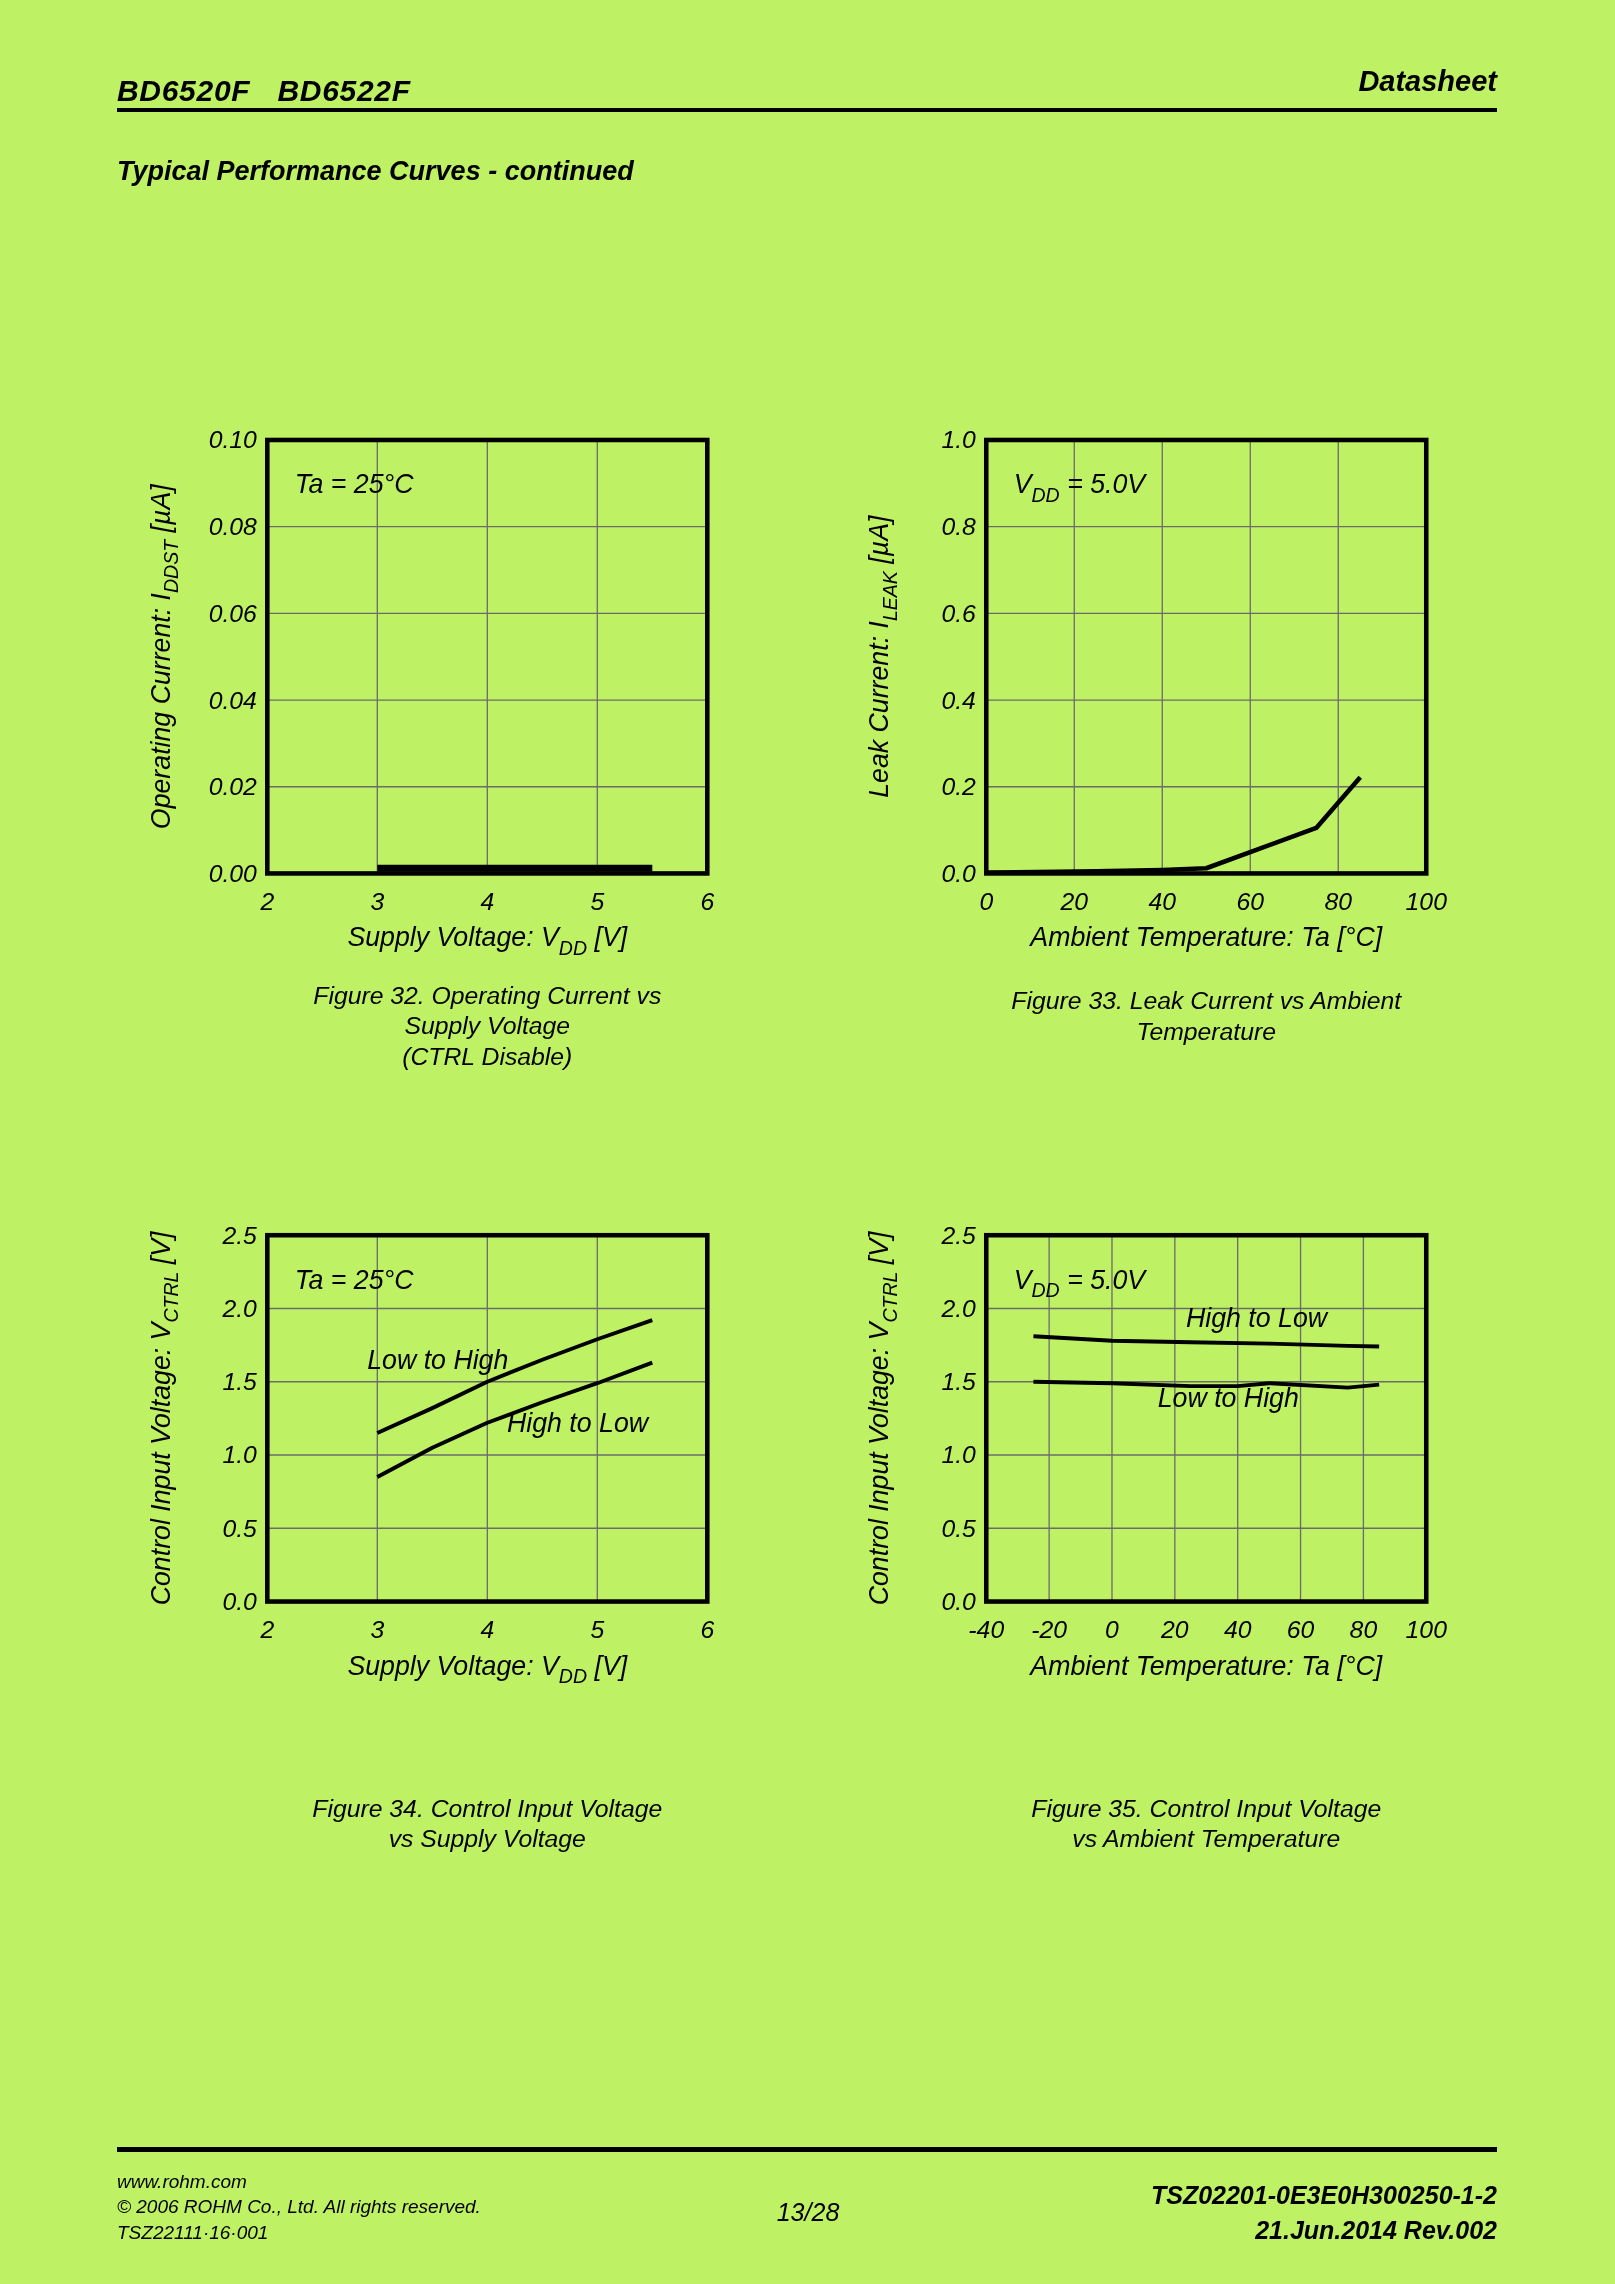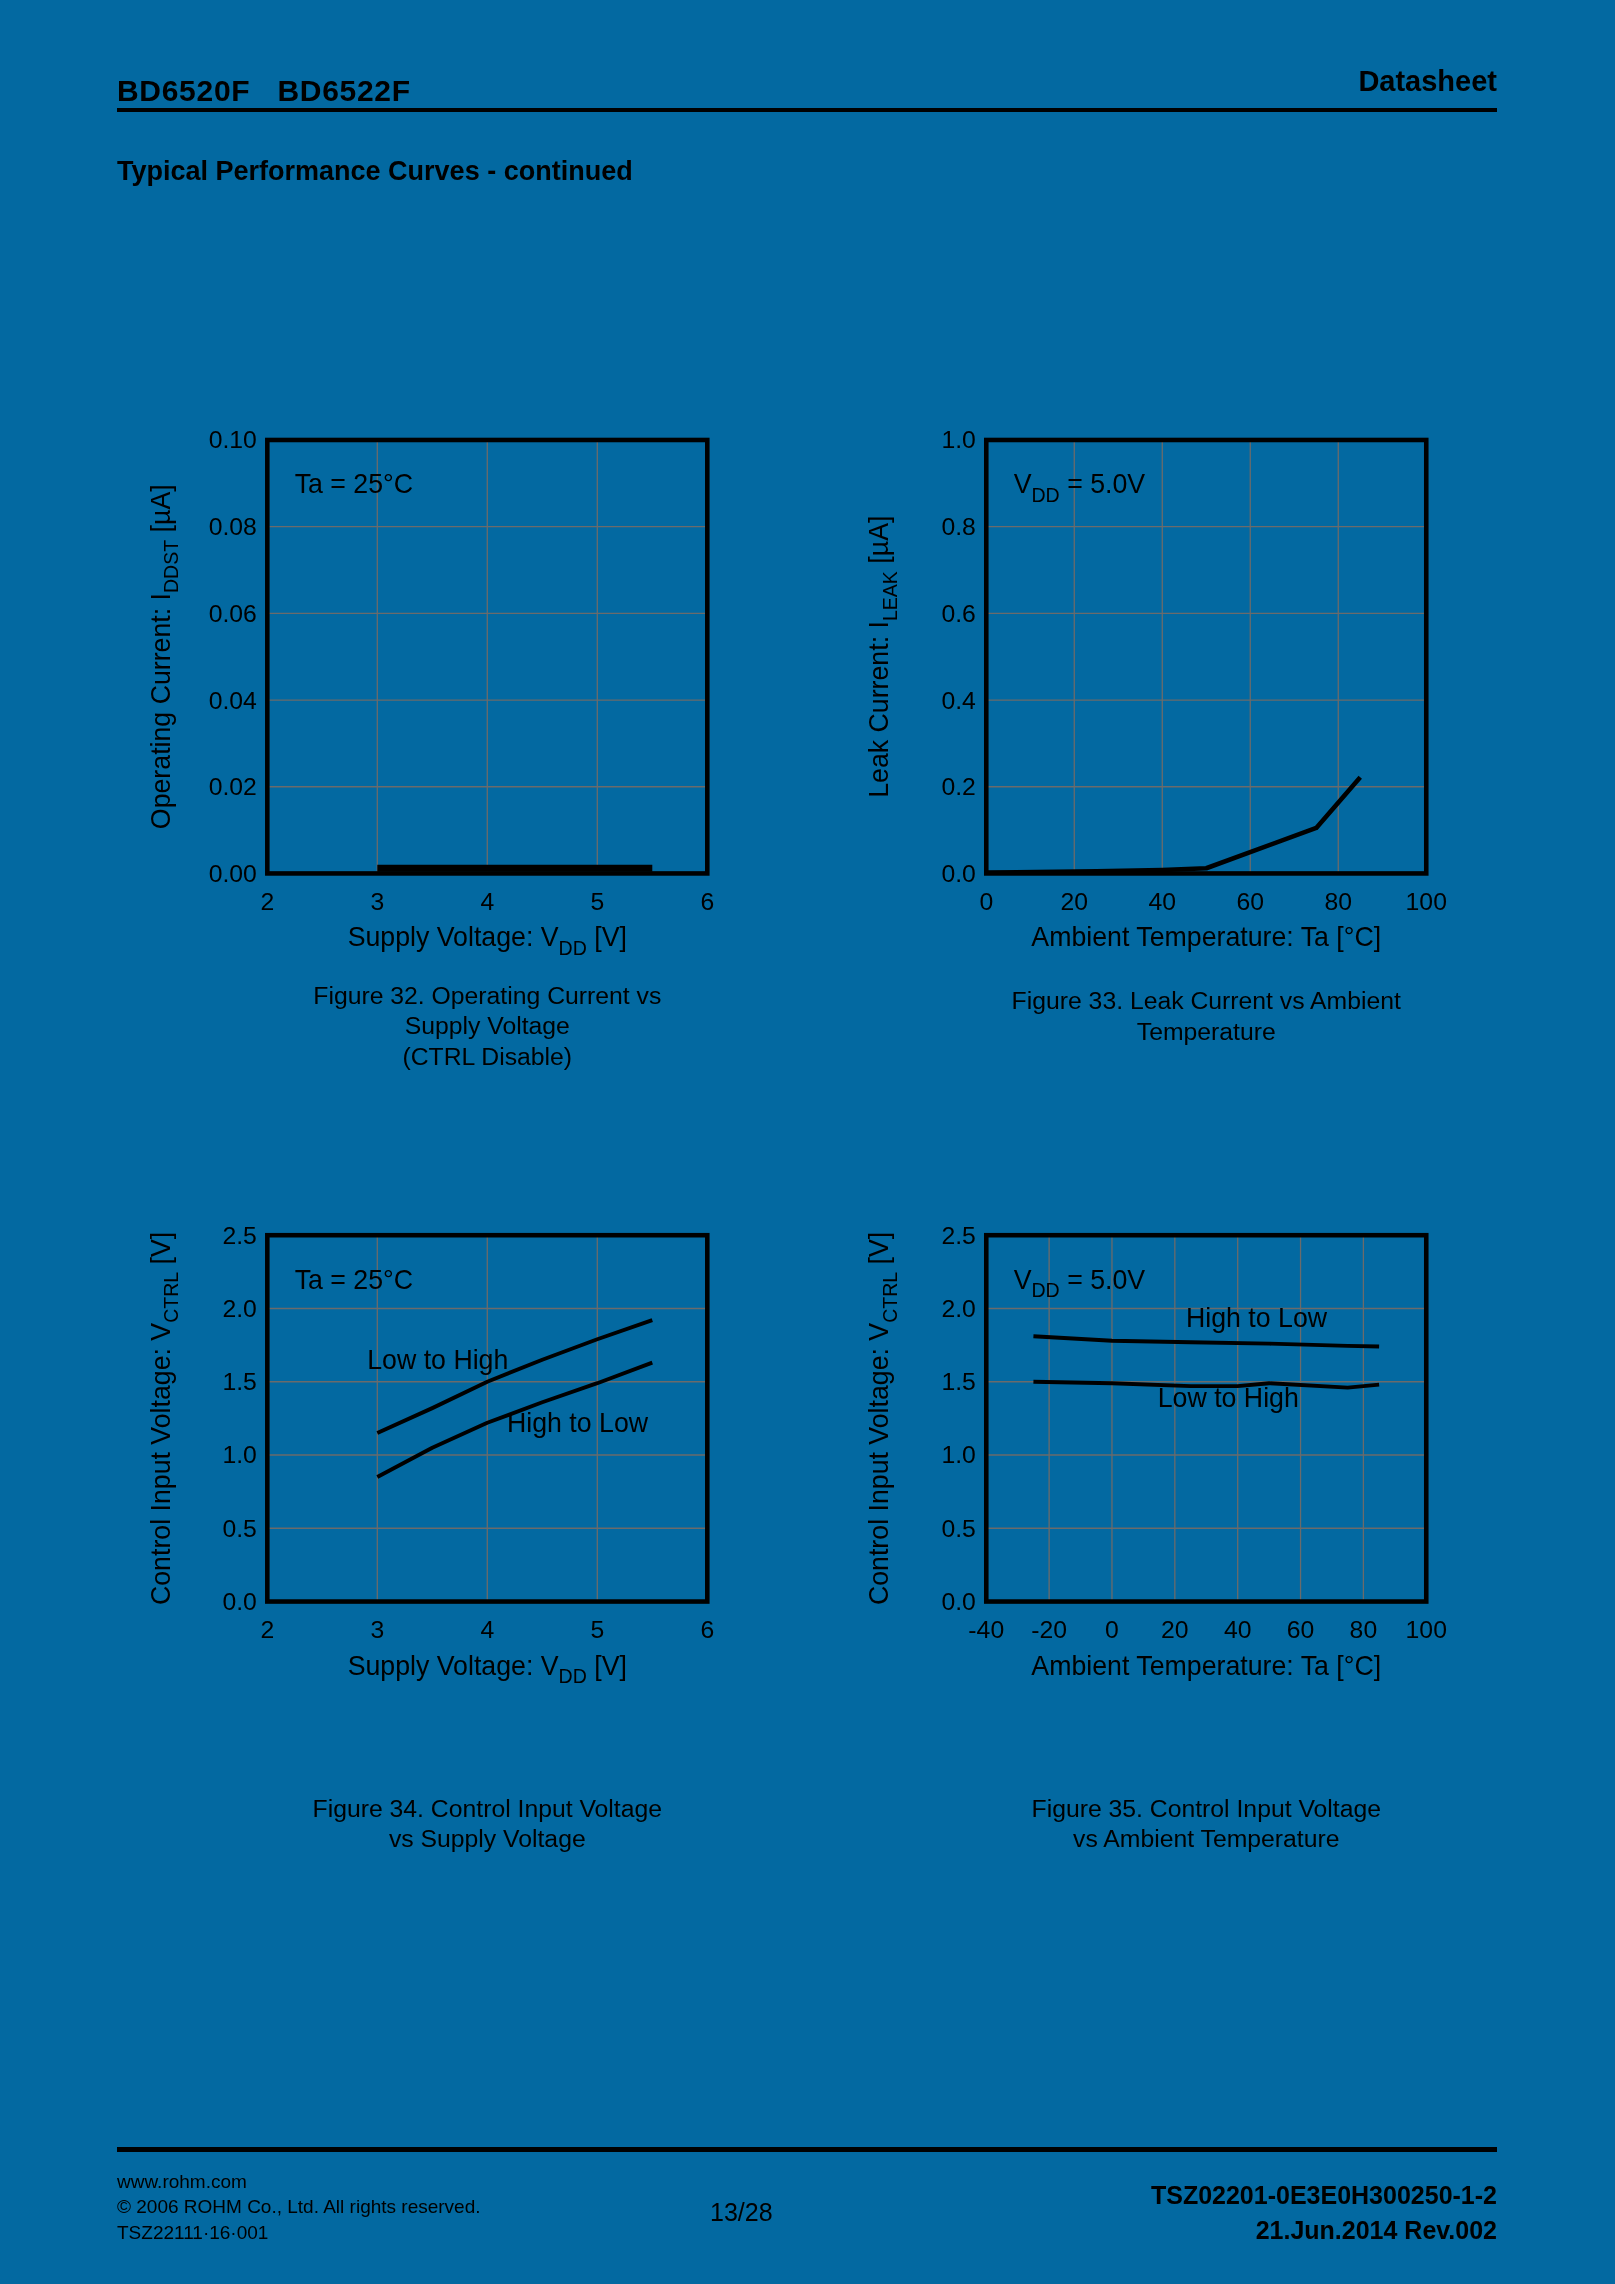--- a/index.html
+++ b/index.html
@@ -1,37 +1,37 @@
 <!DOCTYPE html>
 <html style="font-size:10.4px"><head>
 <meta charset="utf-8">
 <style>
   html,body{margin:0;padding:0;background:#e8e8e8;}
   .page{
-    position:relative;width:1616px;height:2284px;background:#0369a1;
-    font-family:"Liberation Sans",sans-serif;color:#000;overflow:hidden;margin:0 auto;
+    position:relative;width:1616px;height:2284px;background:#bef264;
+    font-family:"Liberation Sans",sans-serif;color:#000;overflow:hidden;margin:0 auto;font-style:italic;
   }
   .hdr-left{position:absolute;left:117px;top:74px;font-size:30px;font-weight:bold;white-space:pre;letter-spacing:0.7px;}
   .hdr-right{position:absolute;right:119px;top:65px;font-size:29px;font-weight:bold;}
   .hdr-rule{position:absolute;left:117px;top:108px;width:1380px;height:3.9px;background:#000;}
   .section-title{position:absolute;left:117px;top:156px;font-size:27px;font-weight:bold;margin:0;}
   #charts{position:absolute;left:0;top:0;}
   svg text{font-family:"Liberation Sans",sans-serif;fill:#000;}
   .tick-label{font-size:38px;}
   .axis-title{font-size:41px;}
   .annotation{font-size:41px;}
   .series-label{font-size:41px;}
   .caption{font-size:38px;}
   .sub{font-size:30px;}
   .gridline{stroke:#6b6b6b;stroke-width:2;}
   .frame{fill:none;stroke:#000;stroke-width:7;}
   .series{fill:none;stroke:#000;stroke-linejoin:round;stroke-linecap:butt;}
   .ftr-rule{position:absolute;left:117px;top:2147px;width:1380px;height:5.2px;background:#000;}
   .ftr-left{position:absolute;left:117px;top:2169px;font-size:19px;line-height:25.4px;}
-  .ftr-center{position:absolute;left:710px;top:2198px;width:196px;font-size:25px;}
+  .ftr-center{position:absolute;left:710px;top:2198px;width:196px;text-align:center;font-size:25px;}
   .ftr-right{position:absolute;right:119px;top:2178px;text-align:right;font-size:25px;font-weight:bold;line-height:35px;margin-left:44px;}
 </style>
 </head>
 <body>
 
 <div class="page">
 
   <div class="hdr-left">BD6520F   BD6522F</div>
   <div class="hdr-right">Datasheet</div>
   <div class="hdr-rule"></div>

